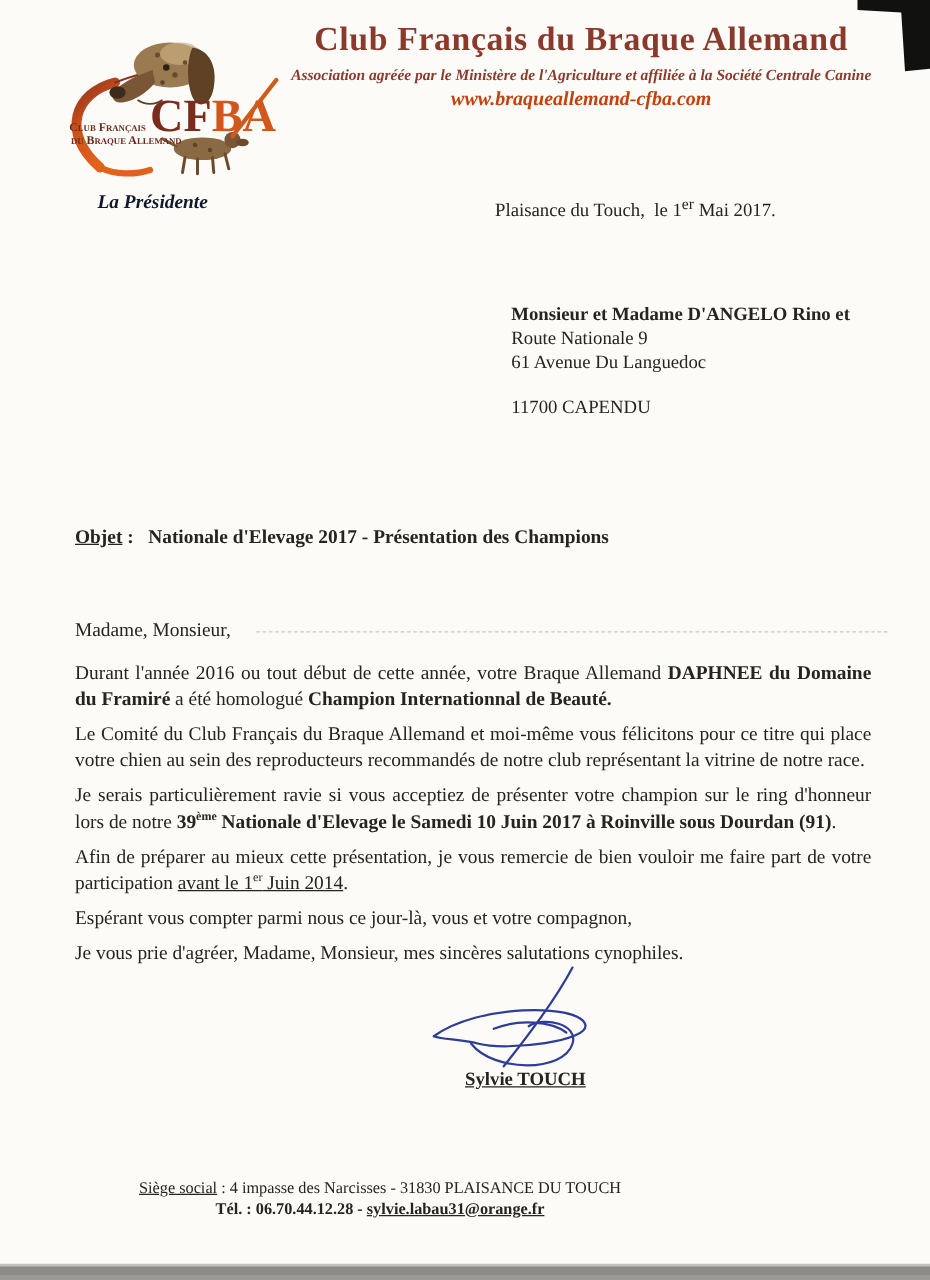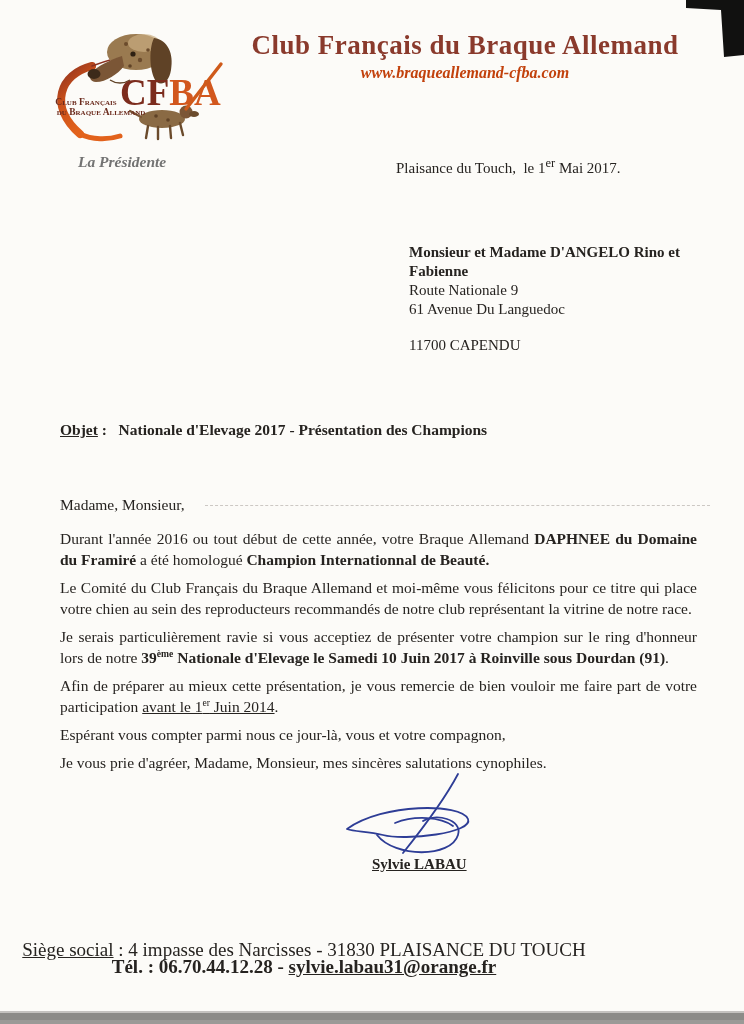--- a/index.html
+++ b/index.html
@@ -8,47 +8,47 @@
     position: relative;
     width: 744px; height: 1024px;
     background: #fcfbf8;
     overflow: hidden;
     color: #262320;
   }
   [data-bind] { white-space: pre-wrap; }
 
   
   .logo { position:absolute; left:40px; top:16px; width:205px; height:140px; }
-  .head-block { position:absolute; left:190px; top:30px; width:550px; text-align:center; }
+  .head-block { position:absolute; left:190px; top:16px; width:550px; text-align:center; }
   .org-name { font-size:27px; font-weight:bold; color:#8a3a2c; letter-spacing:0.5px; }
   .assoc { margin-top:6px; font-size:12.4px; font-style:italic; font-weight:bold; color:#8a3a2c; }
   .website { margin-top:3px; font-size:16px; font-style:italic; font-weight:bold; color:#c2410c; }
 
-  .sender-role { position:absolute; left:78px; top:153px; font-size:15.5px; font-weight:bold; font-style:italic; color:#737373; }
+  .sender-role { position:absolute; left:78px; top:153px; font-size:15.5px; font-weight:bold; font-style:italic; color:#0f172a; }
   .date-line { position:absolute; left:396px; top:156px; font-size:15px; }
 
   .recipient { position:absolute; left:396px; top:243px; font-size:15px; line-height:19px;margin-left:13px; }
   .recipient .b { font-weight:bold; }
   .recipient .postal { margin-top:17px; }
 
   .subject { position:absolute; left:60px; top:421px; font-size:15.5px; font-weight:bold; }
   .subject .lbl { text-decoration:underline; }
 
   .letter-body { position:absolute; left:60px; top:494px; width:637px; font-size:15.5px; line-height:21px; }
   .letter-body p { margin:0 0 7px 0; text-align:justify; }
   .letter-body .salutation { margin-bottom:13px; text-align:left; }
   .letter-body sup { font-size:0.62em; line-height:0; }
   .ul { text-decoration: underline; }
 
   .scan-line { position:absolute; left:205px; top:505px; width:505px; border-top:1px dashed rgba(125,118,110,0.38); }
 
   .signature-svg { position:absolute; left:335px; top:773px; }
   .signer { position:absolute; left:372px; top:856px; font-size:15px; font-weight:bold; text-decoration:underline; }
 
-  .foot { position:absolute; left:0; top:942px; width:608px; text-align:center; font-size:19px; line-height:16.5px; }
+  .foot { position:absolute; left:0; top:942px; width:608px; text-align:center; font-size:13px; line-height:16.5px; }
   .foot .l1 .lbl { text-decoration:underline; }
   .foot .l2 { font-weight:bold; }
   .foot .email { text-decoration:underline;font-family:Liberation Serif, serif; }
 
   
   .corner-artifact { position:absolute; right:0; top:0; }
   .edge-strip { position:absolute; left:0; bottom:0; width:744px; height:11px; background:#8c8b88; }
   .edge-strip-top { position:absolute; left:0; bottom:11px; width:744px; height:2px; background:#c4c2bf; }
   .edge-strip-bot { position:absolute; left:0; bottom:0; width:744px; height:4px; background:#9b9a97; }
   .logo-caption { font-variant: small-caps; font-weight:bold; }
@@ -104,30 +104,30 @@
       <path d="M146,93 L181,48" stroke="#cf5a1a" stroke-width="3.4" stroke-linecap="round"></path>
     </g>
     <g class="logo-caption" font-family="Liberation Serif, serif" fill="#6b2a1c">
       <text x="46" y="89" font-size="9.5" text-anchor="middle" data-bind="letter.logo.caption1">Club Français</text>
       <text x="61" y="99" font-size="9.5" text-anchor="middle" data-bind="letter.logo.caption2">du Braque Allemand</text>
     </g>
   </svg>
 
   <div class="head-block">
     <div class="org-name" data-bind="letter.header.org_name">Club Français du Braque Allemand</div>
+    <div class="assoc" data-bind="letter.header.association_line">Association agréée par le Ministère de l'Agriculture et affiliée à la Société Centrale Canine</div>
     <div class="website" data-bind="letter.header.website">www.braqueallemand-cfba.com</div>
   </div>
 
   <div class="sender-role" data-bind="letter.sender_role">La Présidente</div>
 
   <div class="date-line"><span data-bind="letter.date_line.pre">Plaisance du Touch,  le 1</span><sup data-bind="letter.date_line.sup">er</sup><span data-bind="letter.date_line.post"> Mai 2017.</span></div>
 
   <div class="recipient">
     <div class="b" data-bind="letter.recipient.bold1">Monsieur et Madame D'ANGELO Rino et</div>
-    <div class="b" data-bind="letter.recipient.bold2">Fabienne</div>
     <div data-bind="letter.recipient.line3">Route Nationale 9</div>
     <div data-bind="letter.recipient.line4">61 Avenue Du Languedoc</div>
     <div class="postal" data-bind="letter.recipient.postal">11700 CAPENDU</div>
   </div>
 
   <div class="subject"><span class="lbl" data-bind="letter.subject.label">Objet</span><span data-bind="letter.subject.separator"> :   </span><span data-bind="letter.subject.text">Nationale d'Elevage 2017 - Présentation des Champions</span></div>
 
   <div class="scan-line"></div>
 
   <div class="letter-body">
@@ -141,21 +141,21 @@
   </div>
 
   <svg class="signature-svg" width="210" height="90" viewBox="0 0 210 90" xmlns="http://www.w3.org/2000/svg">
     <g fill="none" stroke="#2e3d96" stroke-width="1.8" stroke-linecap="round">
       <path d="M123,1 C113,20 92,50 68,80"></path>
       <path d="M12,56 C48,30 126,30 133,46 C139,60 70,68 48,62 C32,58 20,59 12,56"></path>
       <path d="M42,62 C60,85 116,85 123,62 C128,46 100,40 88,48"></path>
       <path d="M60,50 C80,42 106,44 118,53"></path>
     </g>
   </svg>
-  <div class="signer" data-bind="letter.signature.name">Sylvie LABAU</div>
+  <div class="signer" data-bind="letter.signature.name">Sylvie TOUCH</div>
 
   <div class="foot">
     <div class="l1"><span class="lbl" data-bind="letter.footer.l1_label">Siège social</span><span data-bind="letter.footer.l1_rest"> : 4 impasse des Narcisses - 31830 PLAISANCE DU TOUCH</span></div>
     <div class="l2"><span data-bind="letter.footer.l2_pre">Tél. : 06.70.44.12.28 - </span><span class="email" data-bind="letter.footer.l2_email">sylvie.labau31@orange.fr</span></div>
   </div>
 
   <svg class="corner-artifact" width="60" height="60" viewBox="0 0 60 60" xmlns="http://www.w3.org/2000/svg">
     <polygon points="2,0 60,0 60,55 40,57 37,10 2,8" fill="#111110"></polygon>
   </svg>
   <div class="edge-strip-top"></div>

